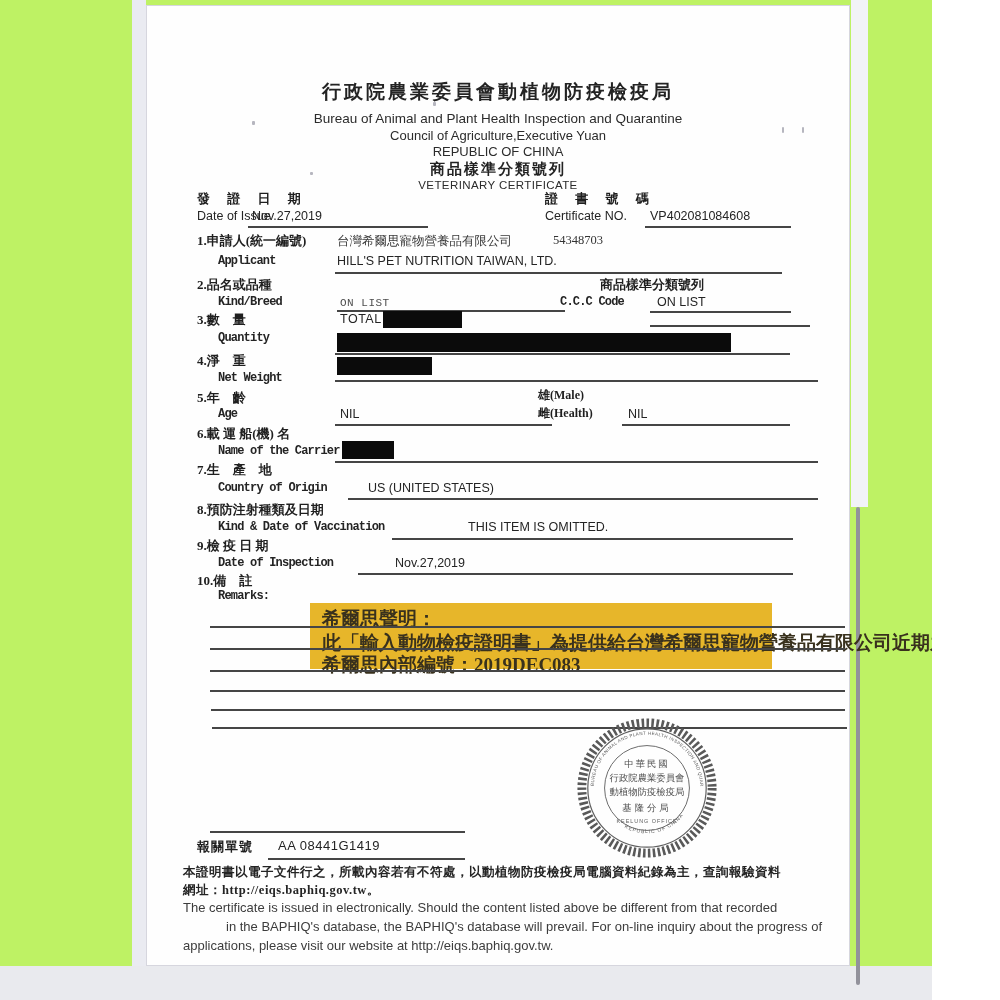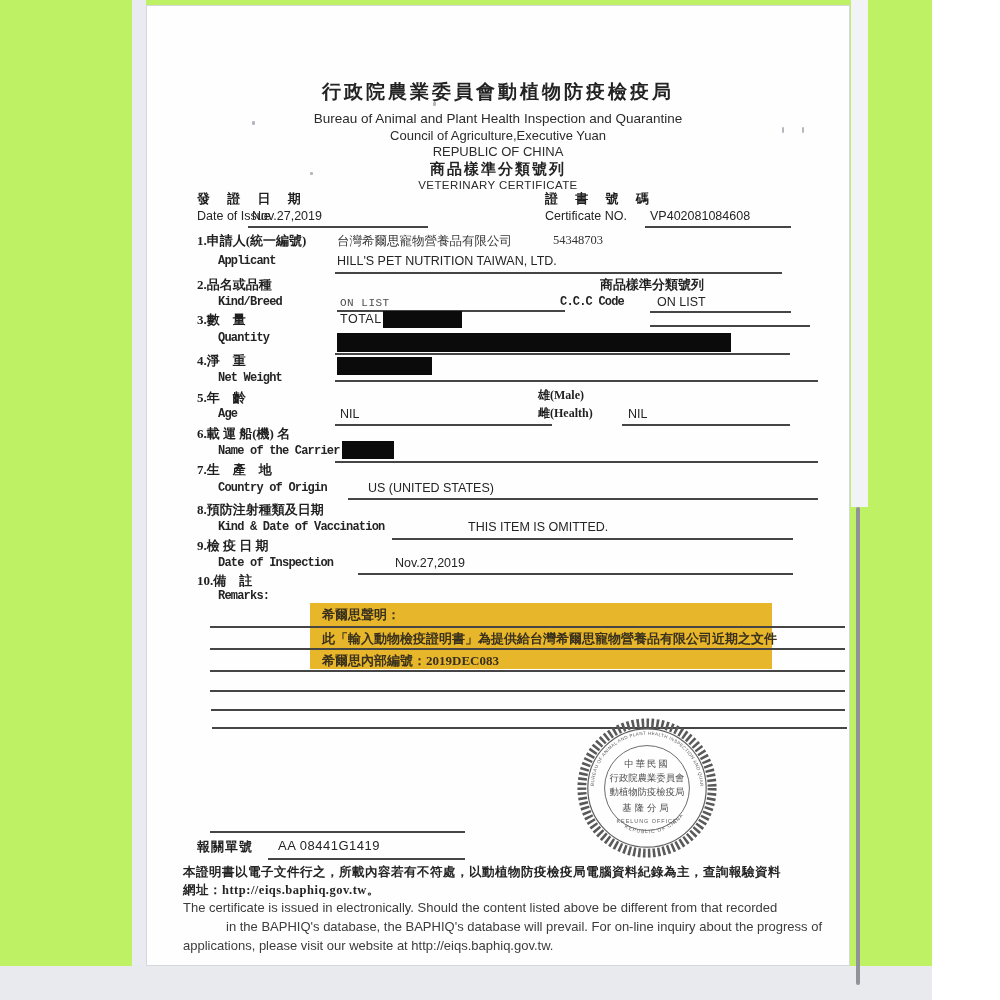--- a/index.html
+++ b/index.html
@@ -23,21 +23,21 @@
   .hdr-en{font-size:13.5px;color:#2b2b2b;white-space:nowrap;}
   .hdr-en2{font-size:13px;color:#2b2b2b;white-space:nowrap;}
   .hdr-zh2{font-family:"Liberation Serif","DejaVu Serif",serif;font-size:15px;letter-spacing:2px;font-weight:600;color:#232323;white-space:nowrap;}
   .hdr-en3{font-size:11.5px;letter-spacing:0.4px;color:#2b2b2b;white-space:nowrap;}
   .center{left:146px;width:704px;text-align:center;}
   .wide{letter-spacing:7px;}
   
   .rule{position:absolute;height:1.5px;background:#454545;}
   .redact{position:absolute;background:#0b0b0b;}
   .yellow{left:310px;top:603px;width:462px;height:66px;background:#e7b62a;}
-  .hl-line{font-family:"Liberation Serif","DejaVu Serif",serif;font-weight:bold;font-size:13px;color:#39311d;white-space:nowrap;}
+  .hl-line{font-family:"Liberation Serif","DejaVu Serif",serif;font-weight:bold;font-size:19px;color:#39311d;white-space:nowrap;}
   .foot-zh{font-family:"Liberation Serif","DejaVu Serif",serif;font-weight:bold;font-size:12.5px;letter-spacing:0.5px;color:#242424;white-space:nowrap;}
   .foot-en{font-size:13px;color:#3c3c3c;white-space:nowrap;}
   .speck{position:absolute;background:#b6b6bf;border-radius:1px;}
 </style>
 </head>
 <body>
 
 <div id="screen">
 
   <div class="abs page-shadow-left"></div>

